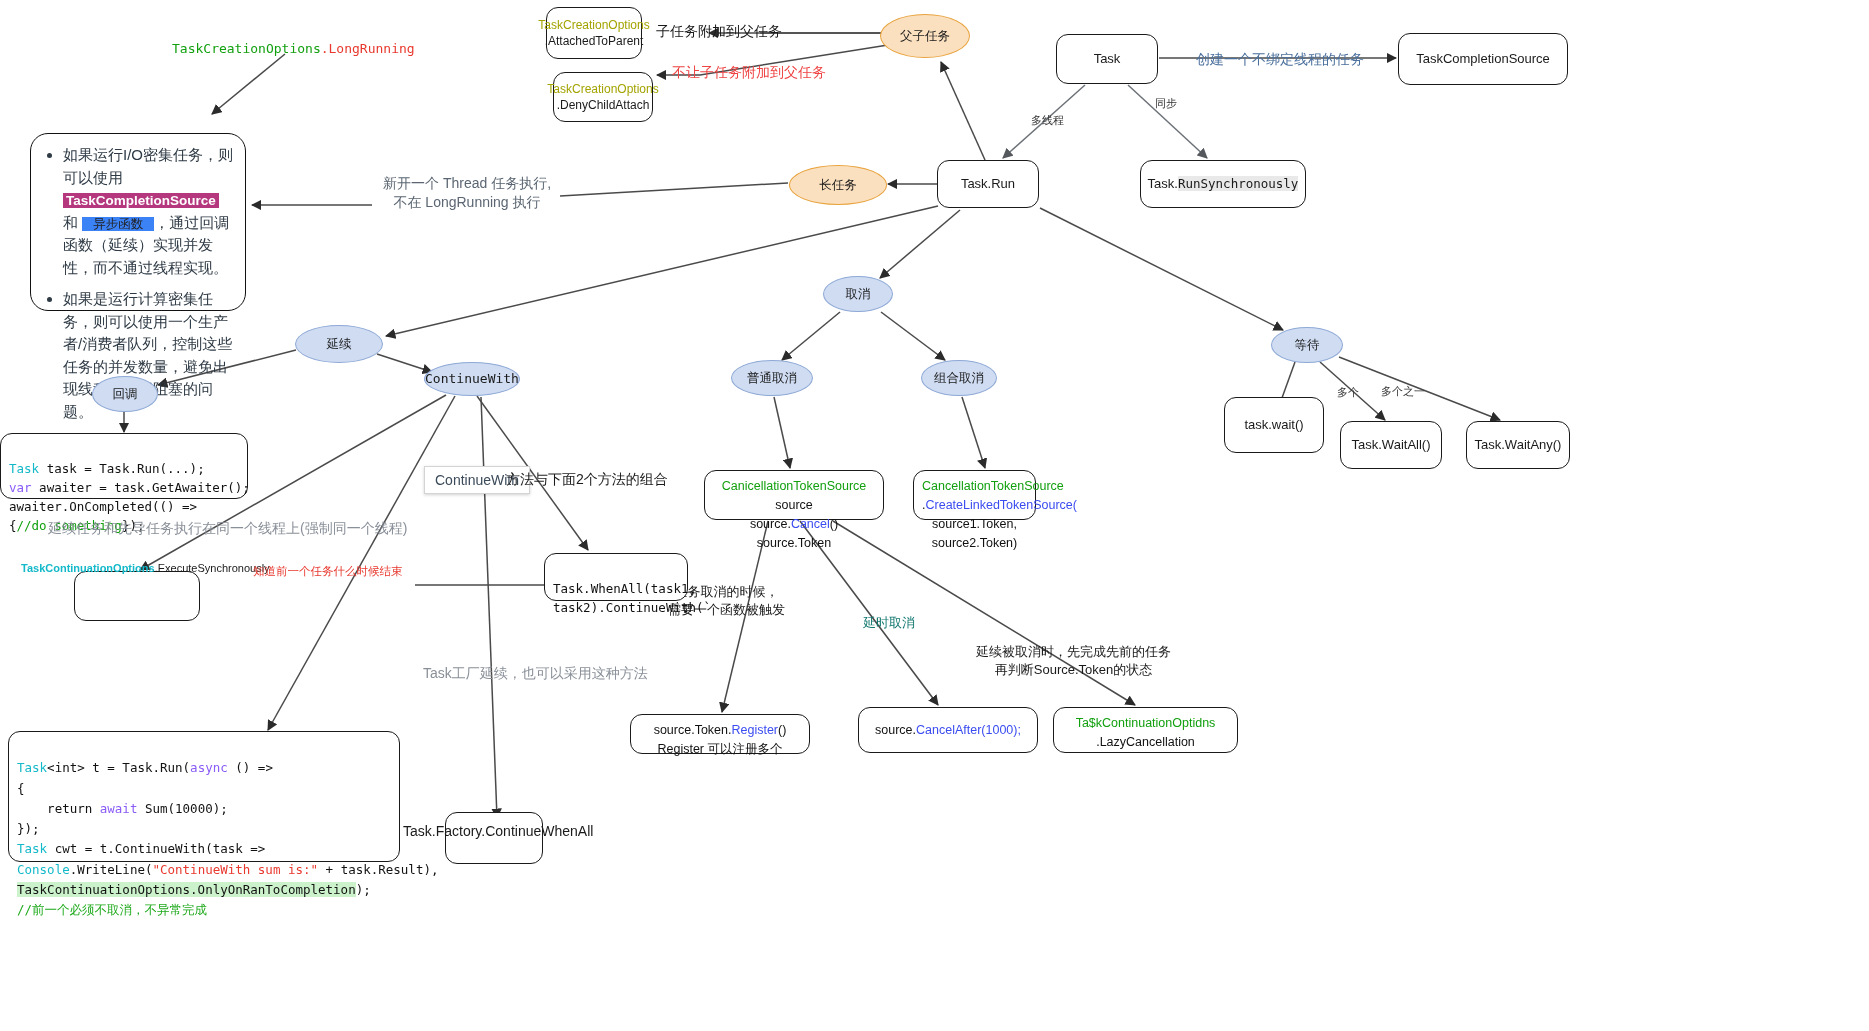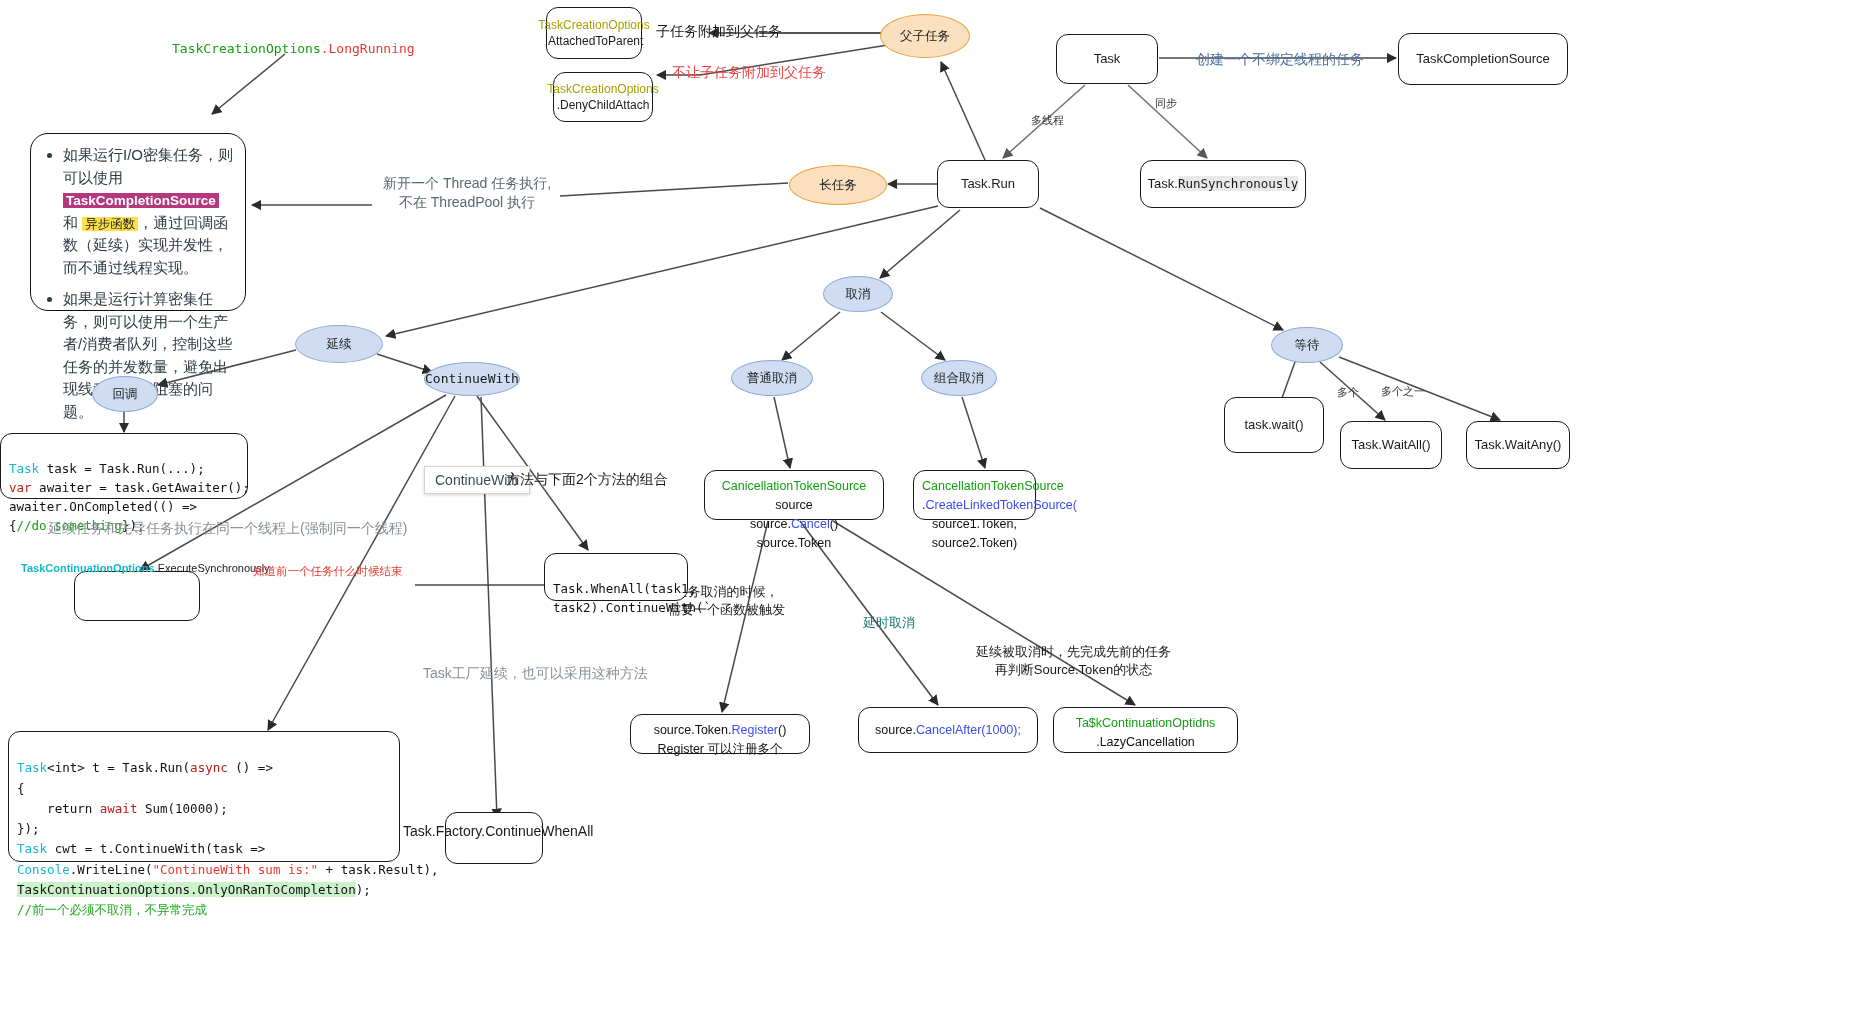--- a/index.html
+++ b/index.html
@@ -30,29 +30,29 @@
   .label.blue{color:#4a6f9c;}
   .label.red{color:#e8392f;font-size:11.5px;}
   .label.grey{color:#8a9099;}
 
   .note{position:absolute;border:1.6px solid #111;border-radius:18px;background:#fff;
         box-sizing:border-box;font-size:15px;color:#2e3a45;line-height:1.5;padding:10px 12px 10px 14px;}
   .note ul{margin:0;padding-left:18px;}
   .note li{margin:0 0 9px 0;}
   .note li:last-child{margin-bottom:0;}
   .chip-pink{background:#b5387f;color:#fff;padding:0 3px;font-size:13.5px;font-family:"Liberation Sans",sans-serif;font-weight:bold;}
-  .chip-grey{background:#fde047;color:#222;padding:0 3px;font-size:12.5px;}
+  .chip-grey{background:#3b82f6;color:#222;padding:0 11px;font-size:12.5px;}
 
   .mono{font-family:"DejaVu Sans Mono","Liberation Mono",monospace;}
   .g{color:#12a00f;}      
   .gr{color:#1faa1c;}
   .r{color:#e8392f;}      
   .b{color:#3b4cf0;}      
   .c{color:#13b9c9;}      
-  .m{color:#b91c1c;}      
+  .m{color:#8b5cf6;}      
   .ol{color:#a3a300;}     
   .hl{background:#e9e9e9;}
   .hlg{background:#ccf2cc;}
 
   .toolchip{position:absolute;border:1px solid #d4d4d4;background:#fff;color:#3b4a59;
             font-size:14px;padding:5px 10px;box-shadow:0 1px 3px rgba(0,0,0,.18);}
 </style>
 </head>
 <body>
 
@@ -168,21 +168,21 @@
   <div class="label blue" style="left:1196px;top:50px;">创建一个不绑定线程的任务</div>
 
   <div class="node rect" style="left:1398px;top:33px;width:170px;height:52px;">TaskCompletionSource</div>
 
   <div class="label small" style="left:1031px;top:113px;">多线程</div>
   <div class="label small" style="left:1155px;top:96px;text-align:center;">同步</div>
 
   <div class="node ell orange" style="left:789px;top:165px;width:98px;height:40px;">长任务</div>
 
   <div class="label" style="left:383px;top:174px;text-align:center;"><span>新开一个 Thread 任务执行,</span>
-<span>不在 ThreadPool 执行</span></div>
+<span>不在 LongRunning 执行</span></div>
 
   <div class="node rect" style="left:937px;top:160px;width:102px;height:48px;">Task.Run</div>
 
   <div class="node rect" style="left:1140px;top:160px;width:166px;height:48px;">
     <div><span>Task.</span><span class="hl mono" style="font-size:12.5px;">RunSynchronously</span></div>
   </div>
 
   <div class="node ell blue" style="left:823px;top:276px;width:70px;height:36px;">取消</div>
   <div class="node ell blue" style="left:731px;top:360px;width:82px;height:36px;">普通取消</div>
   <div class="node ell blue" style="left:921px;top:360px;width:76px;height:36px;">组合取消</div>

